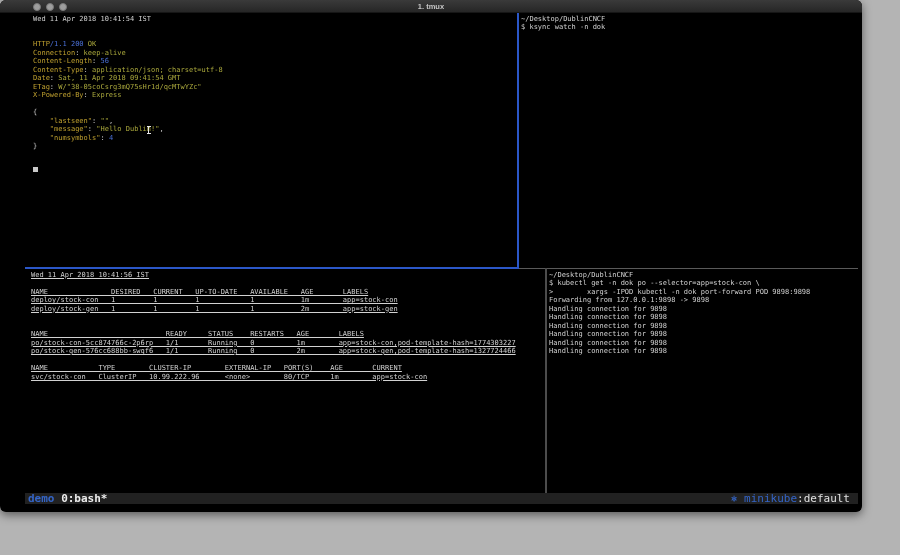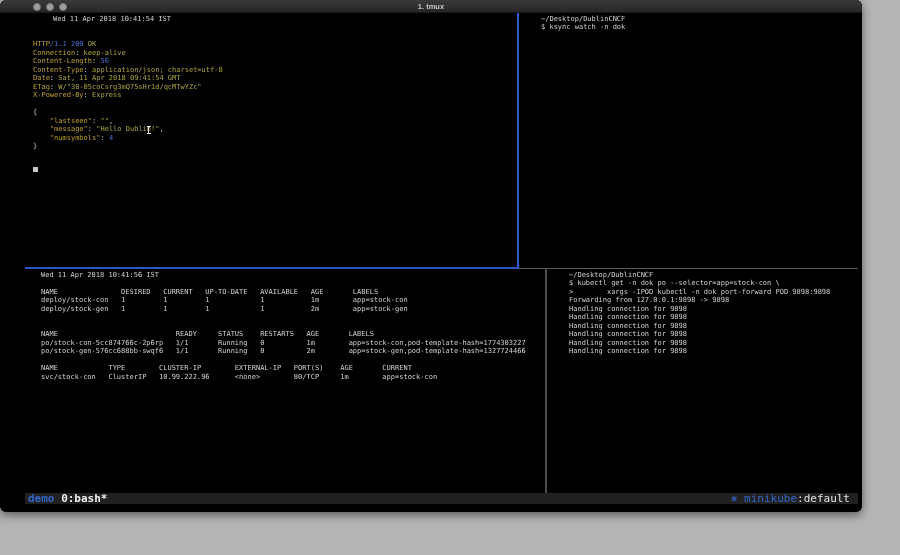--- a/index.html
+++ b/index.html
@@ -25,25 +25,25 @@
     position:absolute; left:0; right:0; top:0; height:13px;
     text-align:center; line-height:13px;
     font-family:"Liberation Sans",sans-serif; font-size:7.5px; font-weight:bold; color:#c6c6c6;
   }
 
   .pane { position:absolute; font-size:7px; line-height:8.5px; color:#d2d2d2; }
   .tline { height:8.5px; white-space:pre; }
 
   .pane-tl { left:33px;  top:14.5px; }
   .pane-tr { left:521px; top:14.5px; }
-  .pane-bl { left:21px;  top:270.5px; }
+  .pane-bl { left:31px;  top:270.5px;text-decoration:underline; }
   .pane-br { left:549px; top:270.5px; }
 
   
-  .cw { color:#d2d2d2;margin-left:20px; }
+  .cw { color:#d2d2d2; }
   .cg { color:#bfa02f; }   
   .cv { color:#aaa83c; }   
   .cb { color:#4a6fd6; }   
   .cp { color:#c8c8c8; }   
 
   
   .div { position:absolute; }
   .div-v-blue { left:517px; top:13px;  width:2px;   height:255px; background:#2b57c8; }
   .div-h-blue { left:25px;  top:267px; width:494px; height:2px;   background:#2b57c8; }
   .div-h-gray { left:519px; top:267.5px; width:339px; height:1px; background:#5a5a5a; }

